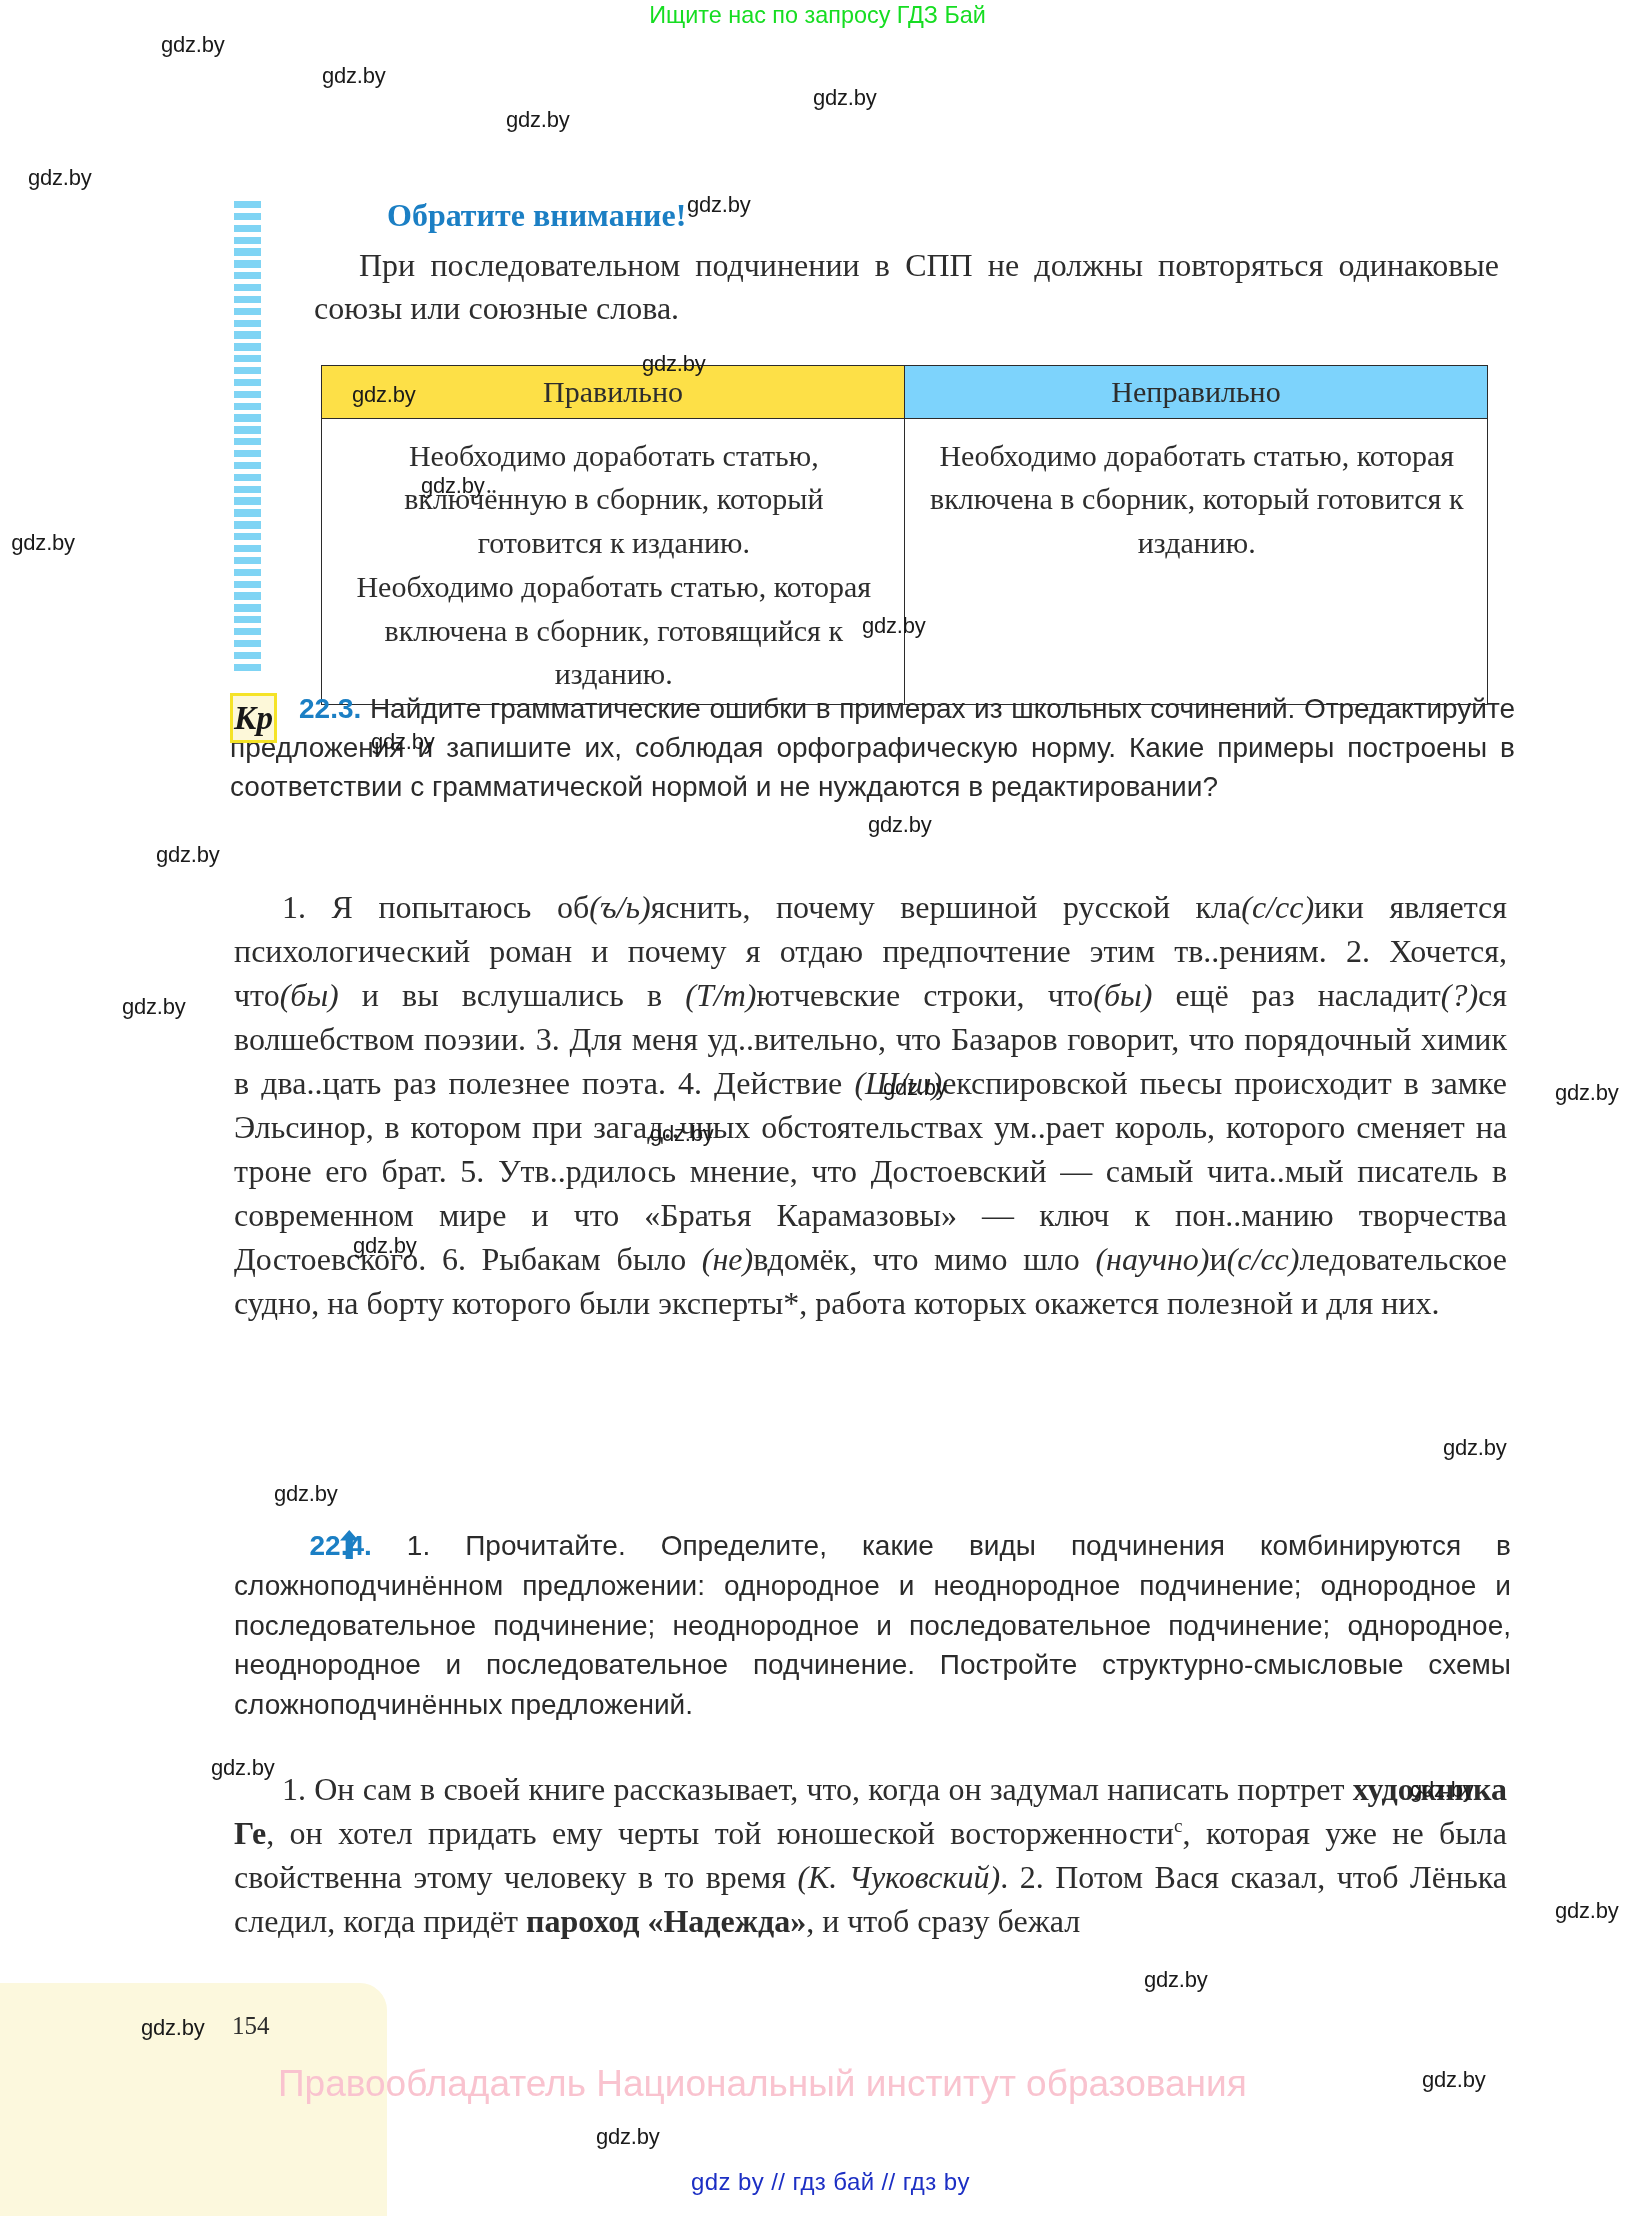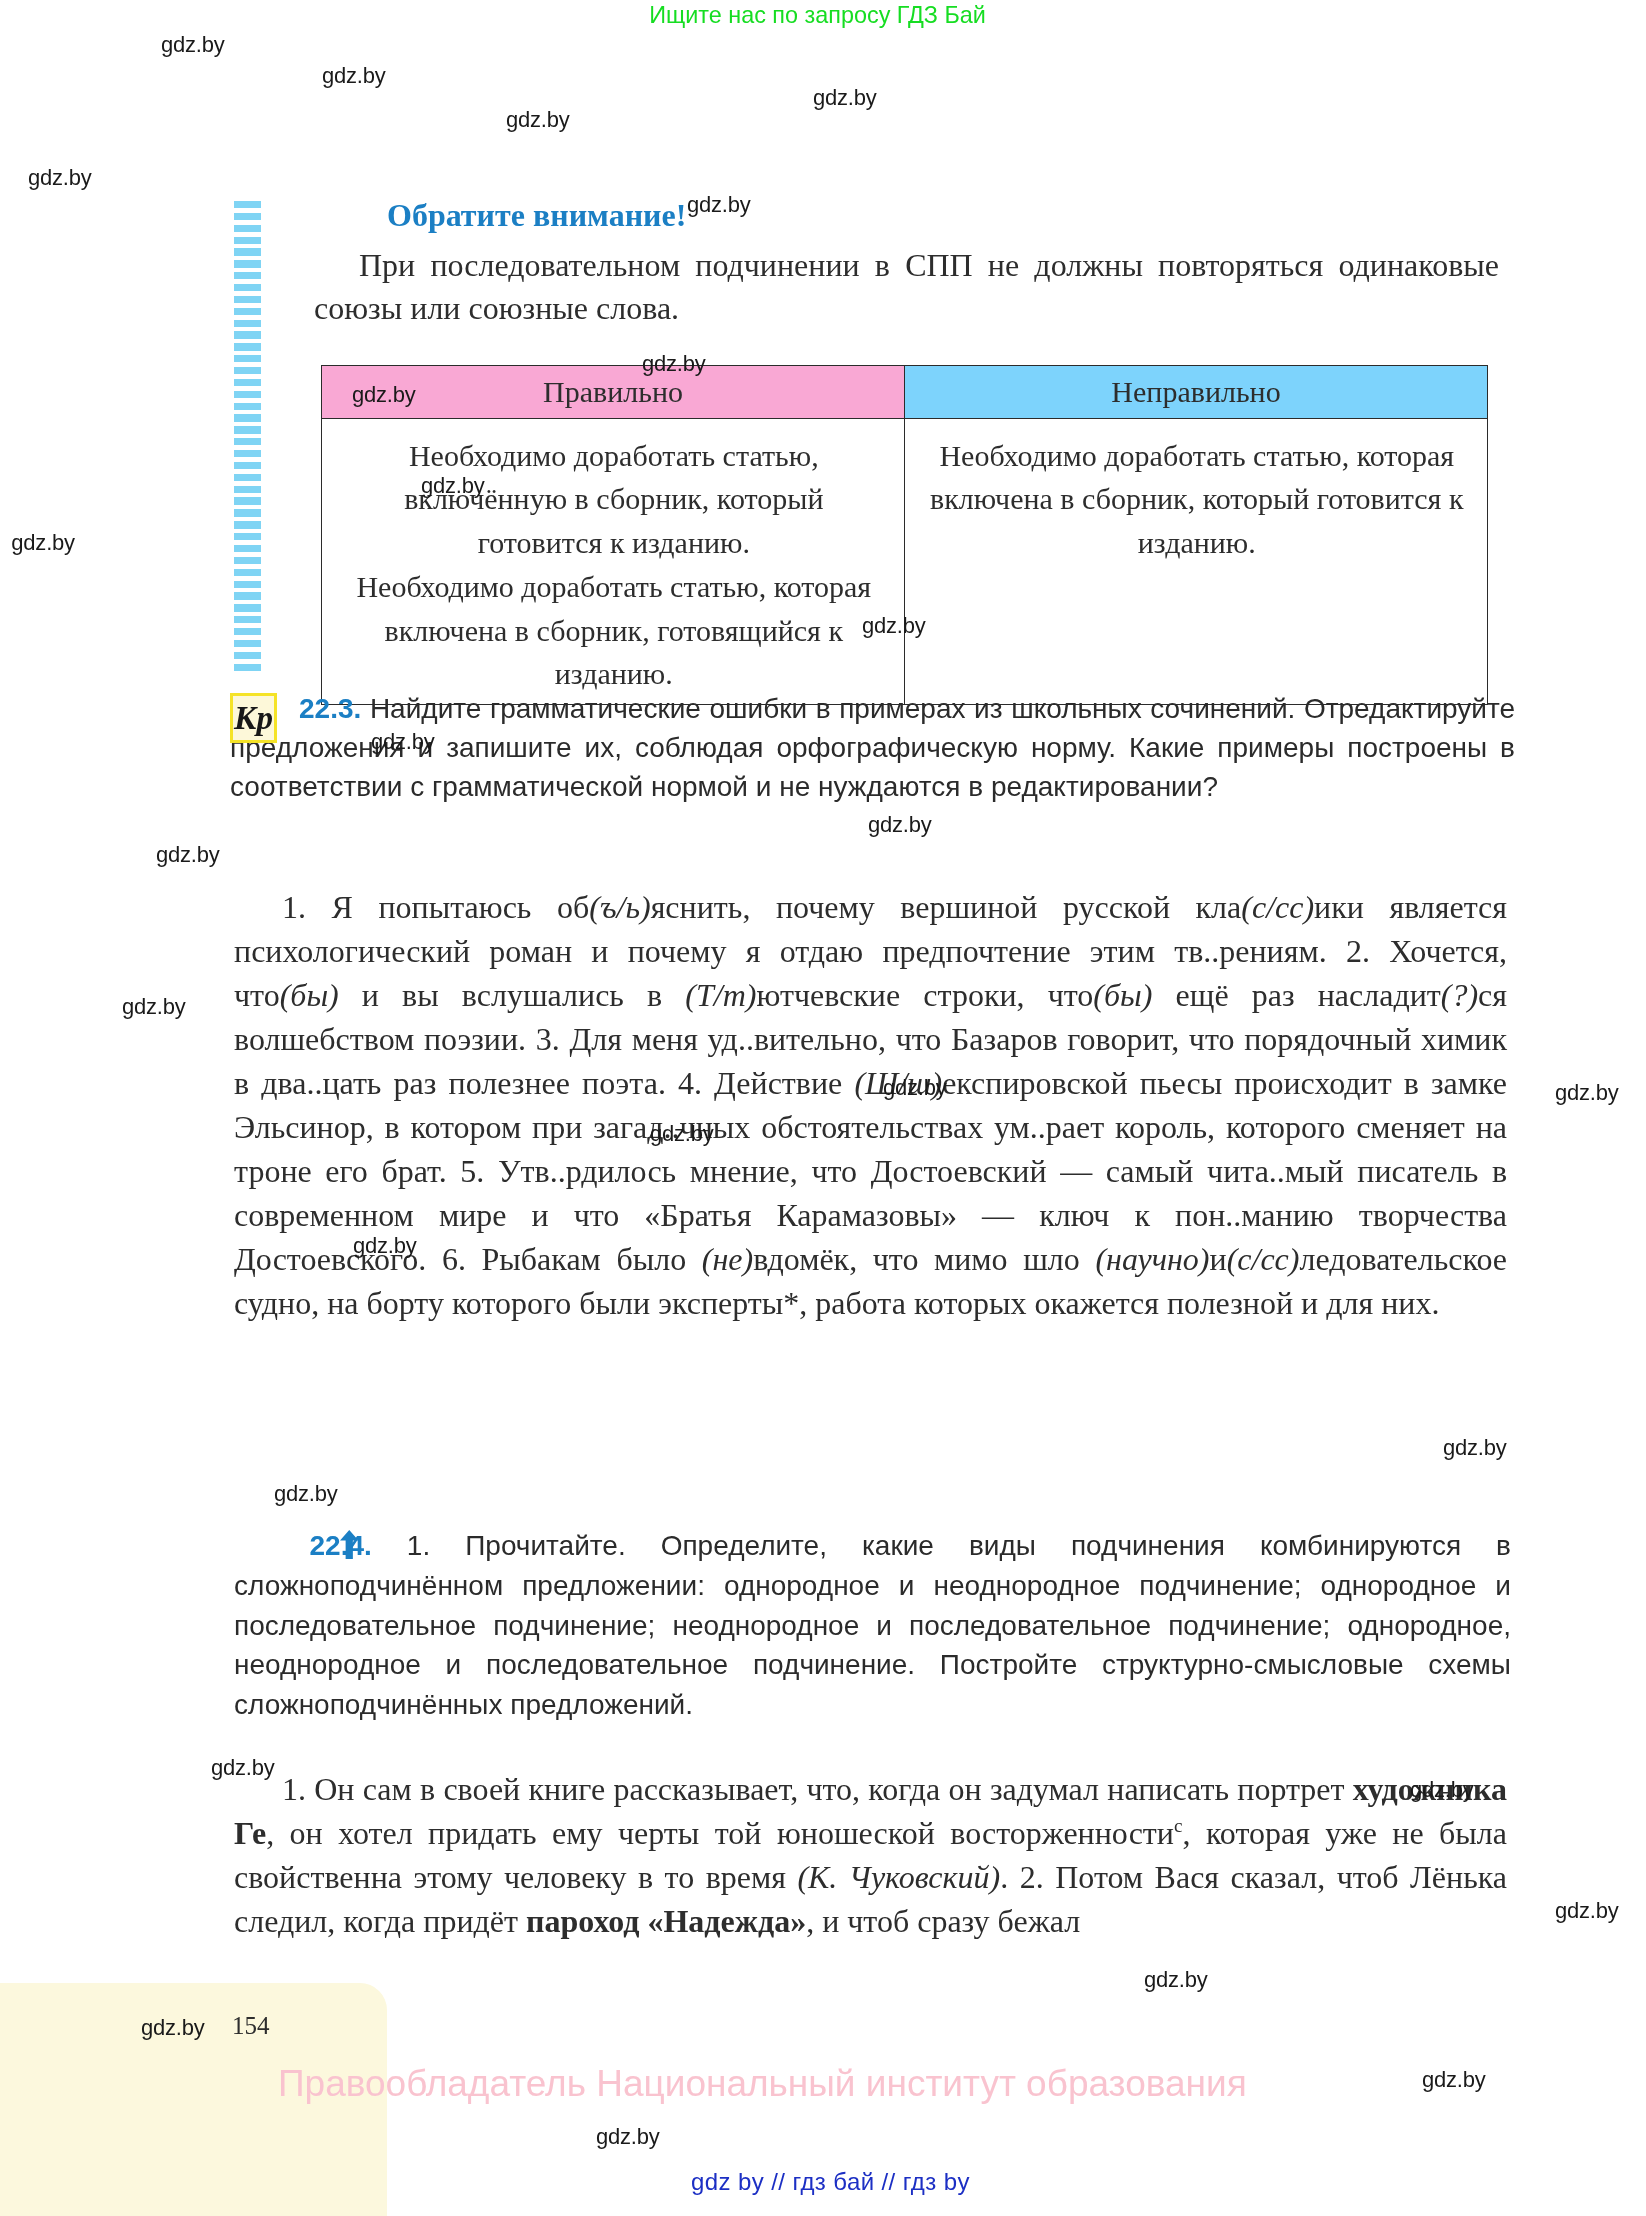--- a/index.html
+++ b/index.html
@@ -134,21 +134,21 @@
     padding: 0;
   }
   .cmp-table th {
     height: 52px;
     font-family: "Liberation Serif", serif;
     font-weight: normal;
     font-size: 30px;
     color: #2d2d2d;
     text-align: center;
   }
-  .th-right-ok { background: #f9a8d4; }
+  .th-right-ok { background: #fde047; }
   .th-wrong    { background: #7dd3fc; }
   .cmp-table td {
     height: 242px;
     vertical-align: top;
     font-family: "Liberation Serif", serif;
     font-size: 30px;
     color: #2d2d2d;
     line-height: 1.46;
     padding: 14.5px 17.7px 8px 19.3px;
     background: #ffffff;

